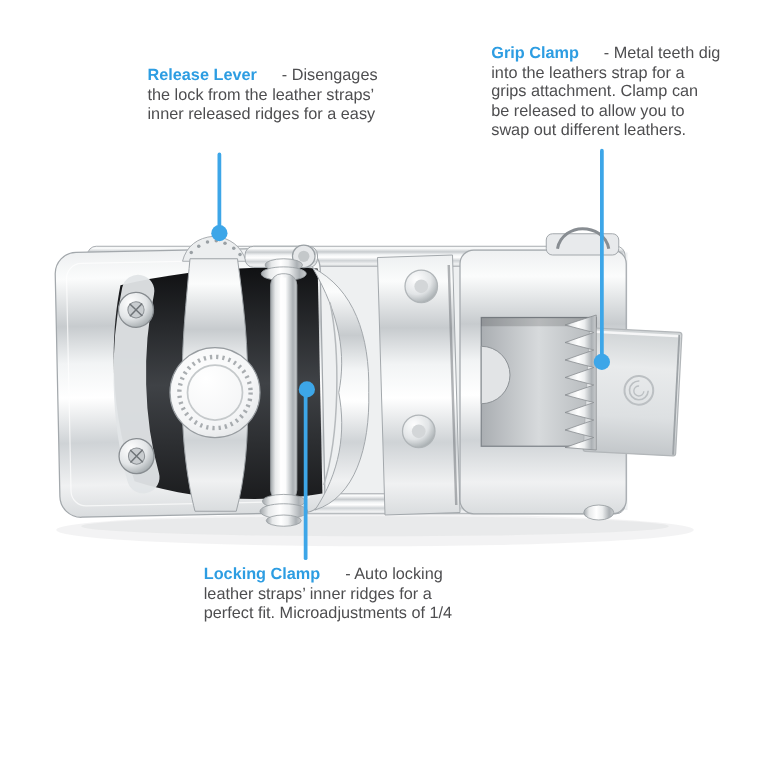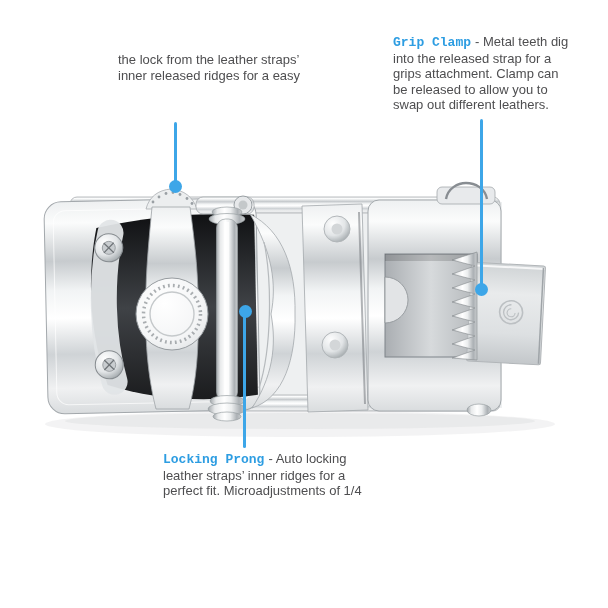--- a/index.html
+++ b/index.html
@@ -14,21 +14,21 @@
     background:var(--background);
     font-family:"Liberation Sans", sans-serif;
   }
   .buckle-svg{position:absolute;left:0;top:0;}
   .callout{
     position:absolute;
     font-size:13px;line-height:15.6px;
     color:var(--body-text);
   }
   .callout .line{white-space:nowrap;}
-  .callout .t{font-weight:700;color:var(--accent);margin-right:4px;font-family:Liberation Mono, monospace;}
+  .callout .t{font-weight:700;color:var(--accent);margin-right:20px;}
   .conn{
     position:absolute;width:3px;border-radius:1.5px;
     background:var(--marker);
   }
   .dot{
     position:absolute;width:13px;height:13px;border-radius:50%;
     background:var(--marker);
   }
 </style>
 </head>
@@ -181,37 +181,38 @@
         <circle cx="511" cy="312" r="11.5" stroke-width="1.6"></circle>
         <path d="M511,304.5 a7.5,7.5 0 1 0 7.5,7.5" stroke-width="1.3"></path>
         <path d="M511,308.5 a4,4 0 1 0 4,4" stroke-width="1.1"></path>
       </g>
     </g>
 
     <path d="M477,252 L452,260 L475,266 L452,274 L475,280 L452,288 L475,294 L452,302 L475,308 L452,316 L475,322 L452,330 L475,336 L452,344 L475,350 L452,358 L477,360 Z" fill="url(#chromeH)" stroke="#85898d" stroke-width="0.6"></path>
   </svg>
 
   <div class="callout" style="left:118px;top:52px;">
+    <div class="line"><span class="t">Release Lever</span><span>- Disengages</span></div>
     <div class="line">the lock from the leather straps’</div>
     <div class="line">inner released ridges for a easy</div>
   </div>
   <div class="conn" style="left:174px;top:122px;height:64px;"></div>
   <div class="dot" style="left:169px;top:180px;"></div>
 
   <div class="callout" style="left:393px;top:34px;">
     <div class="line"><span class="t">Grip Clamp</span><span>- Metal teeth dig</span></div>
-    <div class="line">into the released strap for a</div>
+    <div class="line">into the leathers strap for a</div>
     <div class="line">grips attachment. Clamp can</div>
     <div class="line">be released to allow you to</div>
     <div class="line">swap out different leathers.</div>
   </div>
   <div class="conn" style="left:480px;top:119px;height:170px;"></div>
   <div class="dot" style="left:475px;top:283px;"></div>
 
   <div class="callout" style="left:163px;top:451px;">
-    <div class="line"><span class="t">Locking Prong</span><span>- Auto locking</span></div>
+    <div class="line"><span class="t">Locking Clamp</span><span>- Auto locking</span></div>
     <div class="line">leather straps’ inner ridges for a</div>
     <div class="line">perfect fit. Microadjustments of 1/4</div>
   </div>
   <div class="conn" style="left:243px;top:311px;height:137px;"></div>
   <div class="dot" style="left:239px;top:305px;"></div>
 
 </div>
 
 </body></html>

